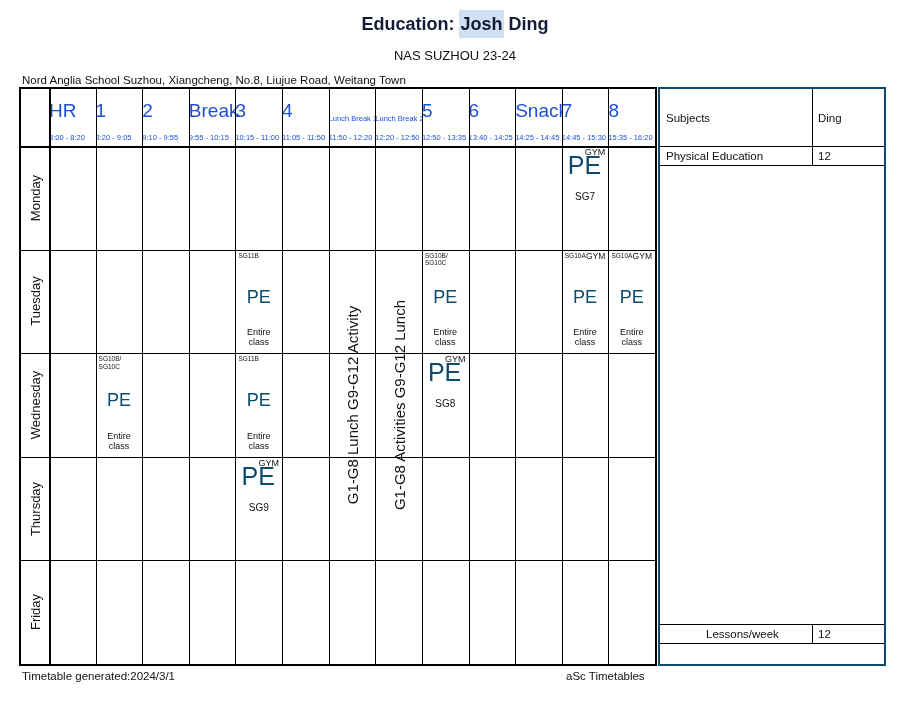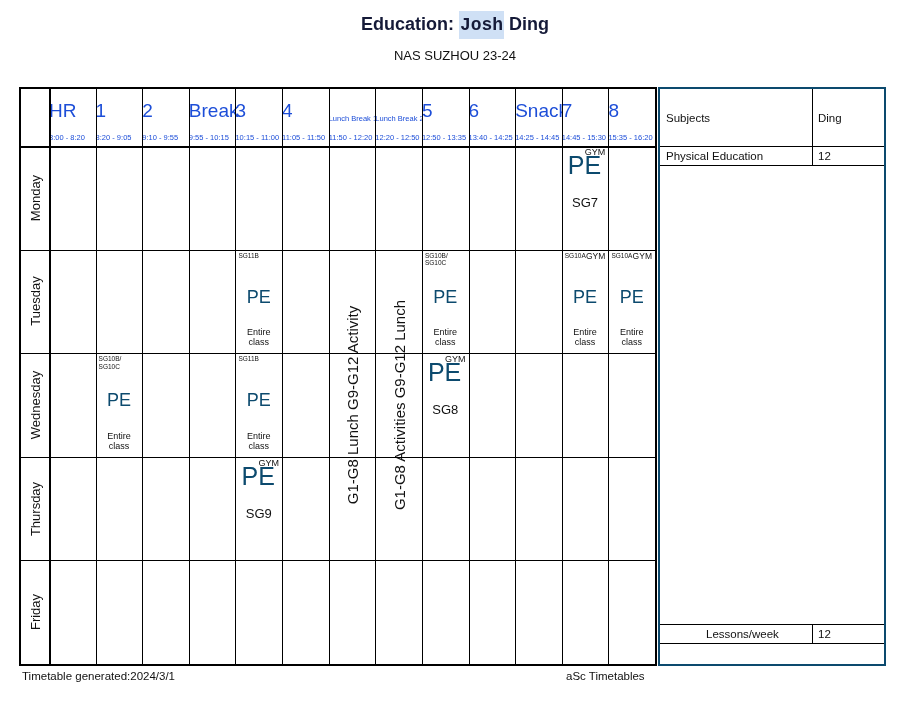--- a/index.html
+++ b/index.html
@@ -28,21 +28,20 @@
     width: 910px;
     text-align: center;
     font-size: 18px;
     font-weight: bold;
     color: #151a38;
     letter-spacing: 0px;
   }
   #title .hl {
     background: #cfe0f5;
     padding: 4px 1px;
-    font-family: Liberation Mono, monospace;
   }
   #subtitle {
     position: absolute;
     left: 0;
     top: 48px;
     width: 910px;
     text-align: center;
     font-size: 13px;
     color: #111111;
   }
@@ -178,22 +177,21 @@
   .lesson .grp {
     position: absolute;
     left: 0; right: 0;
     text-align: center;
     font-size: 9px;
     line-height: 10px;
     color: #111;
   }
   .lesson .grp.center {
     top: 46px;
-    font-size: 13px;
-    margin-top: 6px;
+    font-size: 10px;
   }
   .lesson .grp.bottom {
     bottom: 6px;
   }
 
   
   .vtext {
     position: absolute;
     left: 50%;
     top: 50%;
@@ -251,20 +249,21 @@
   }
 </style>
 </head>
 <body>
 
 <div id="page">
 
   <div id="title"><span>Education: </span><span class="hl">Josh</span><span> Ding</span></div>
 
   <div id="subtitle">NAS SUZHOU 23-24</div>
+  <div id="address">Nord Anglia School Suzhou, Xiangcheng, No.8, Liujue Road, Weitang Town</div>
 
   <div id="grid">
       <div class="hdr" style="left: 28px; width: 46.6154px;">
         <div class="pname">HR</div>
         <div class="ptime">8:00 - 8:20</div>
       </div>
       <div class="hdr" style="left: 74.6154px; width: 46.6154px;">
         <div class="pname">1</div>
         <div class="ptime">8:20 - 9:05</div>
       </div>

